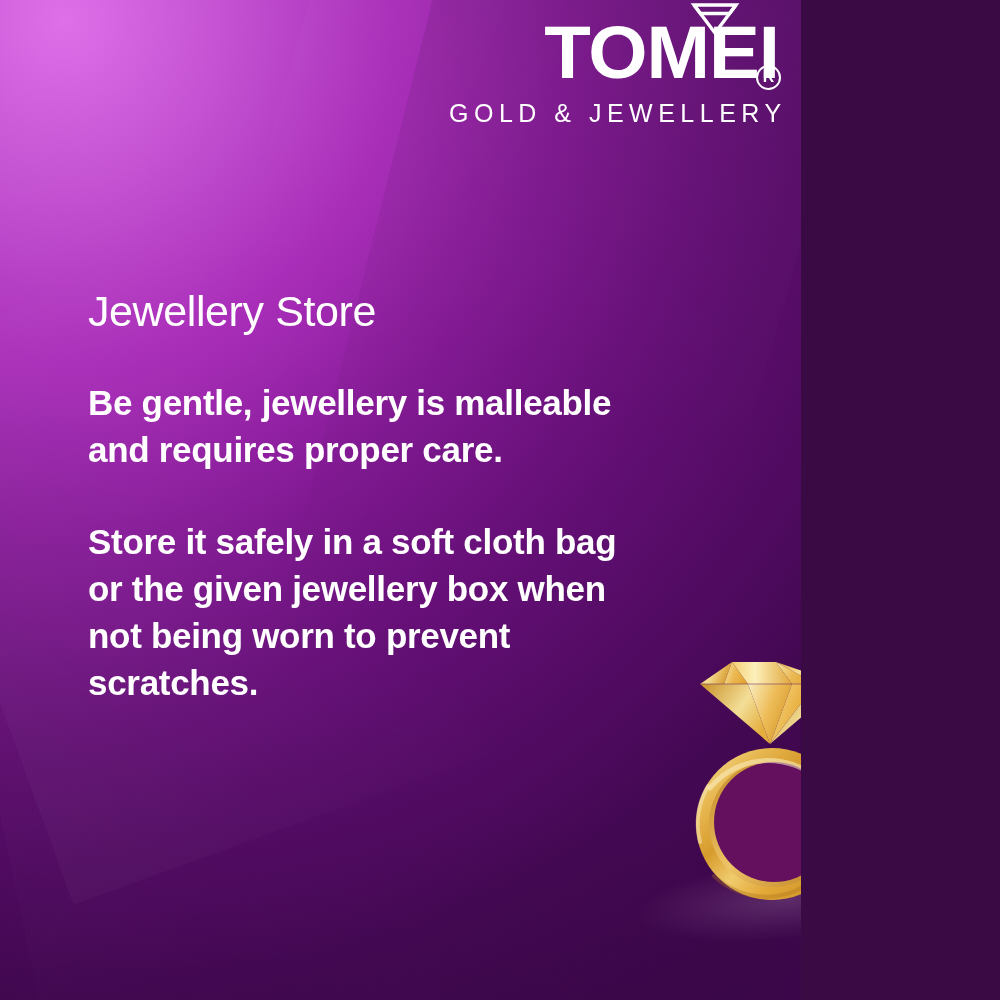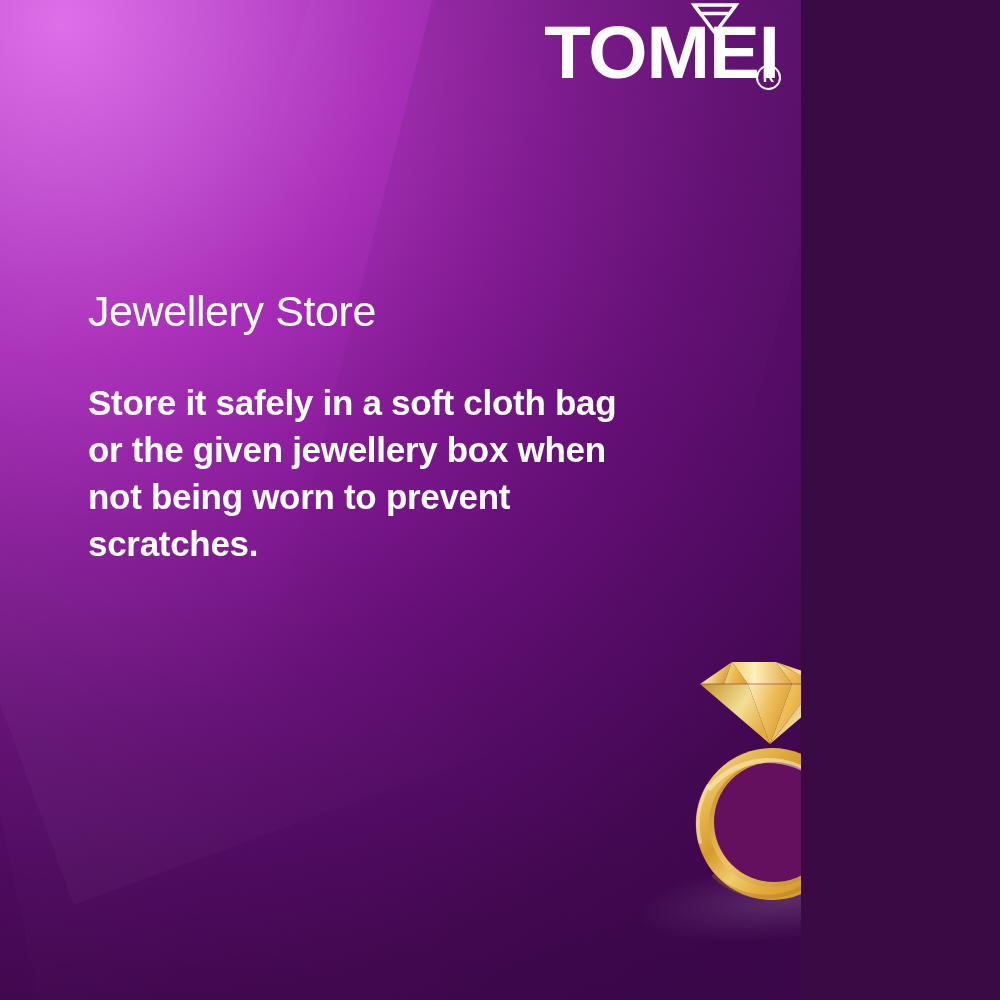--- a/index.html
+++ b/index.html
@@ -170,24 +170,26 @@
 
   <div id="logo">
     <div id="logo-row">
       <svg id="logo-diamond" viewBox="0 0 56 34">
         <path d="M7 3 L49 3 L28 31 Z" fill="none" stroke="#ffffff" stroke-width="3.4" stroke-linejoin="miter"></path>
         <path d="M7 3 L13.5 11.5 L42.5 11.5 L49 3" fill="none" stroke="#ffffff" stroke-width="3.4" stroke-linejoin="miter"></path>
       </svg>
       <span id="logo-word">TOMEI</span>
       <span id="logo-reg">R</span>
     </div>
+    <span id="logo-tag">GOLD &amp; JEWELLERY</span>
   </div>
 
   <div id="copy">
     <h1 id="headline">Jewellery Store</h1>
+    <p class="para">Be gentle, jewellery is malleable and requires proper care.</p>
     <p class="para">Store it safely in a soft cloth bag or the given jewellery box when not being worn to prevent scratches.</p>
   </div>
 
   <div id="floor-glow"></div>
 
   <svg id="ring-art" viewBox="0 0 200 270">
     <defs>
       <linearGradient id="gFacetL" x1="0" y1="0" x2="1" y2="0.3">
         <stop offset="0%" stop-color="#e6ab3e"></stop>
         <stop offset="45%" stop-color="#f5dd92"></stop>

